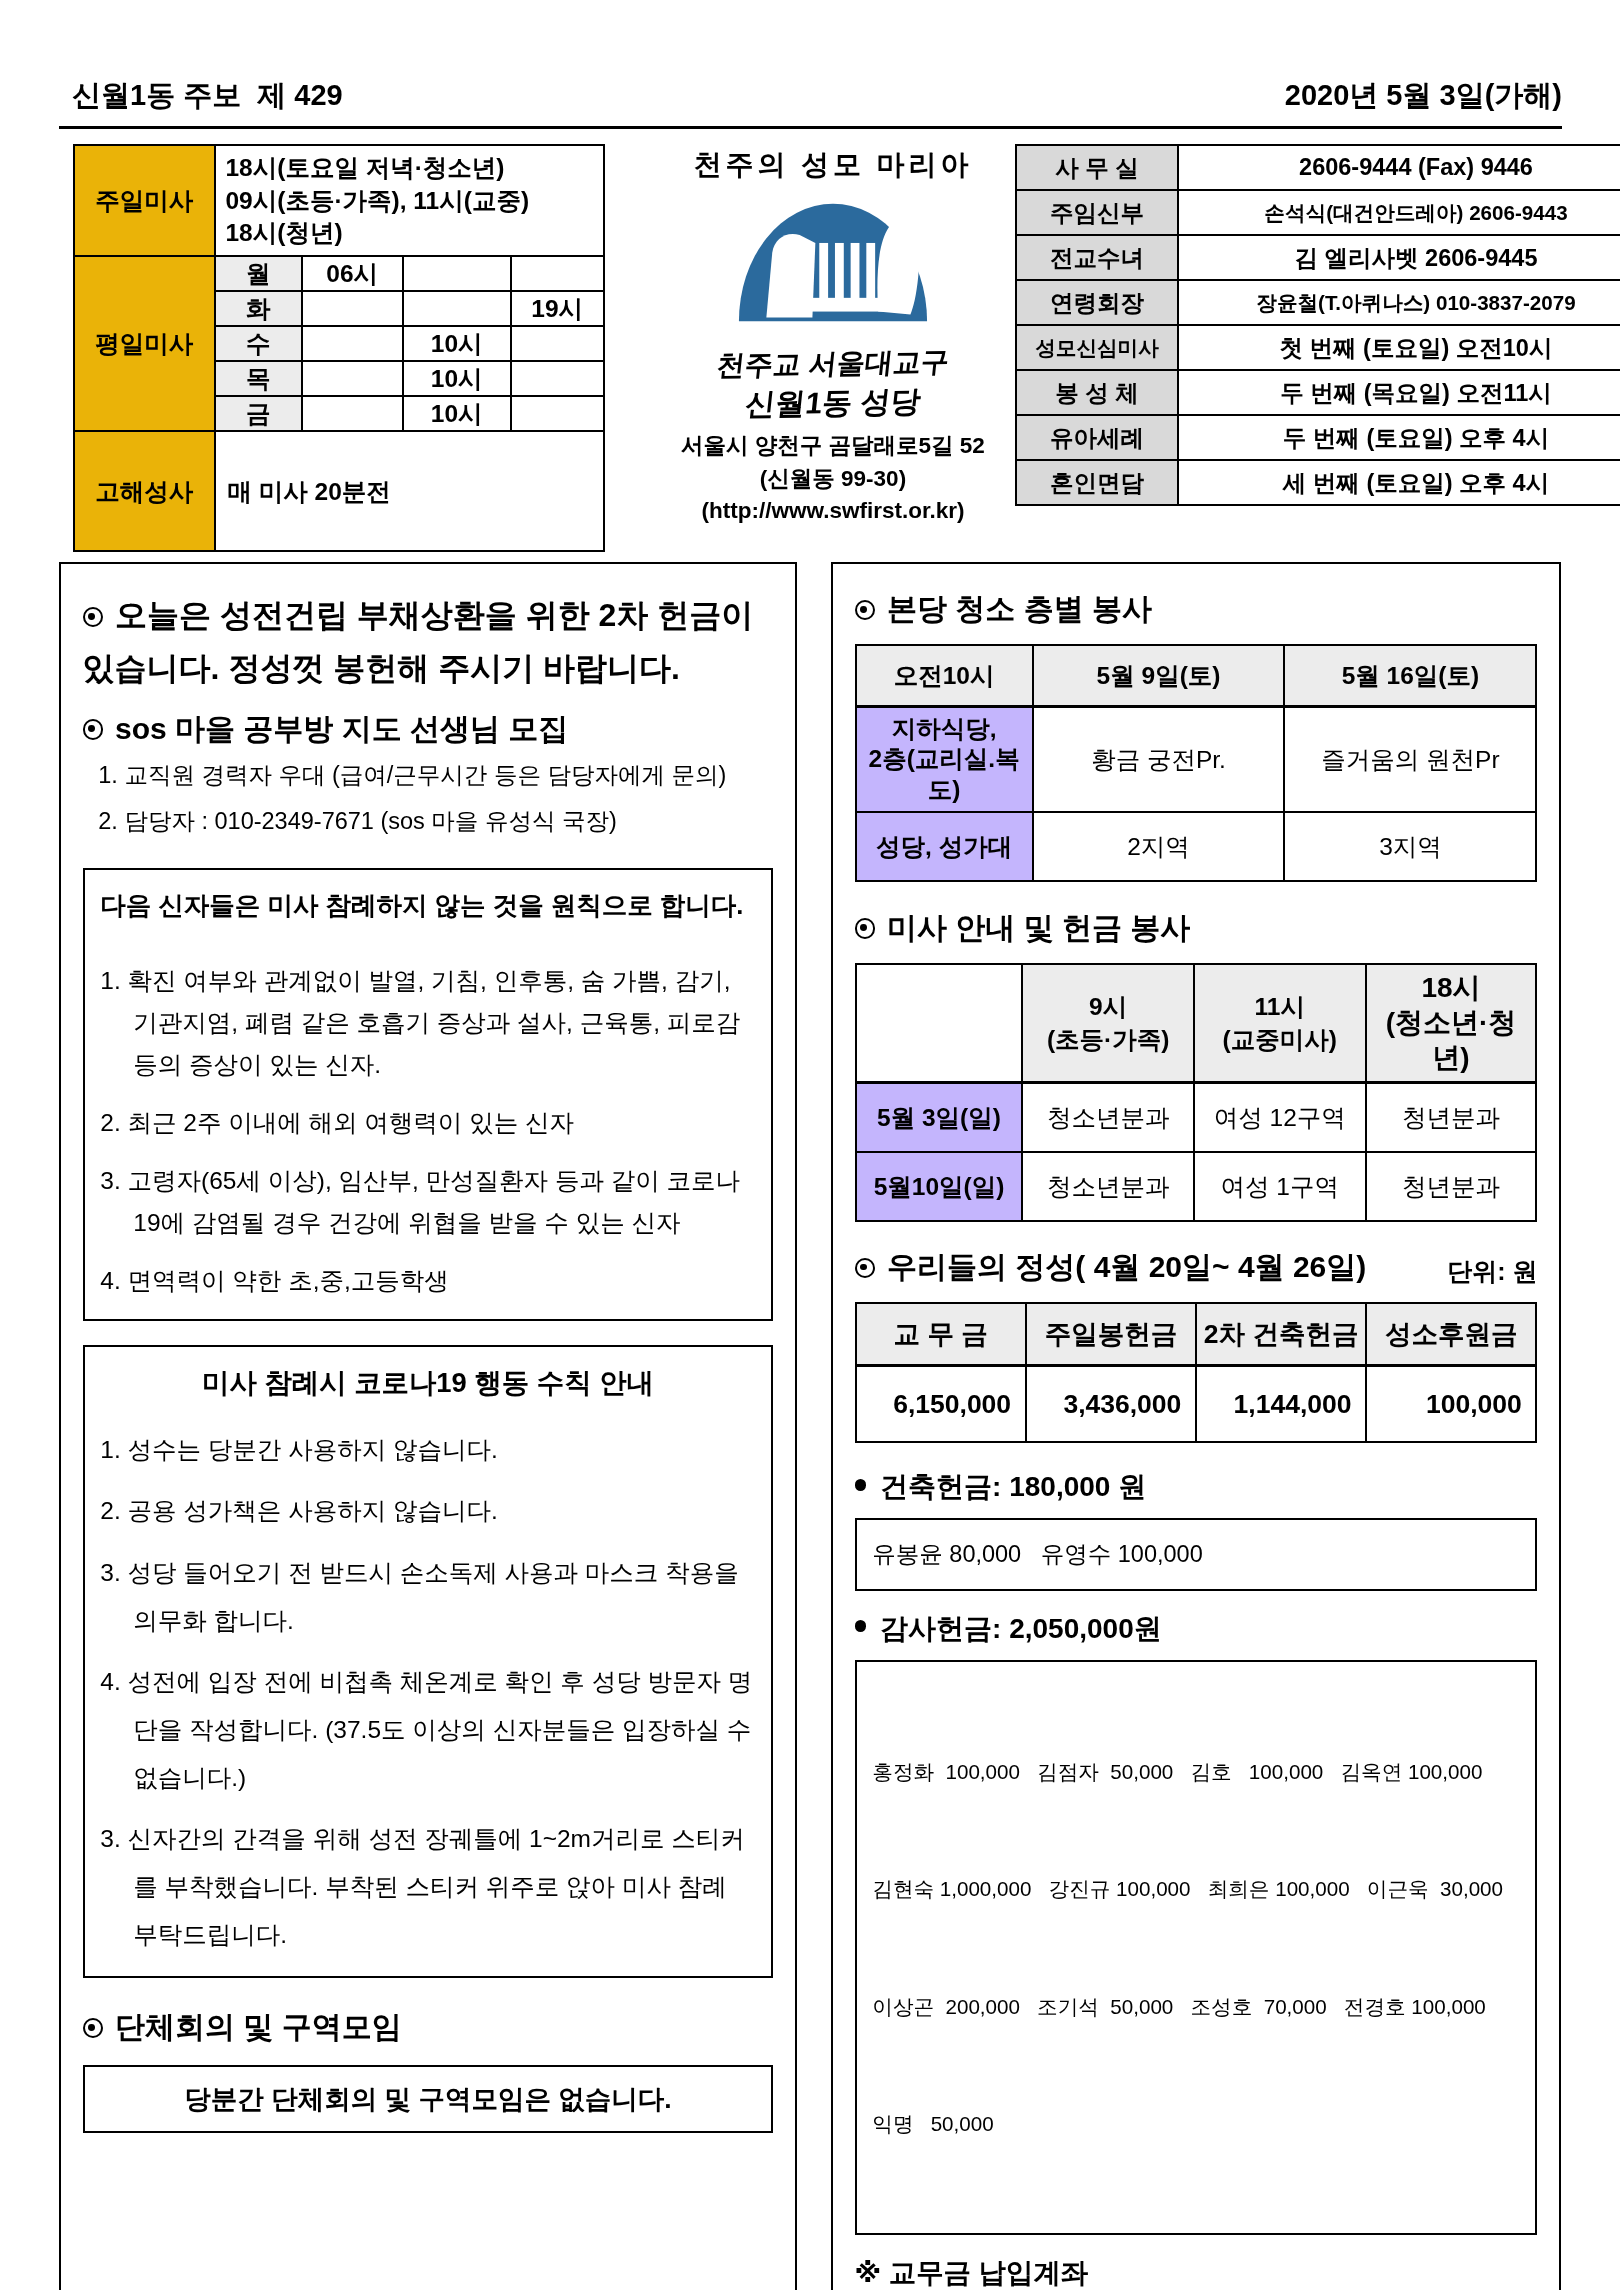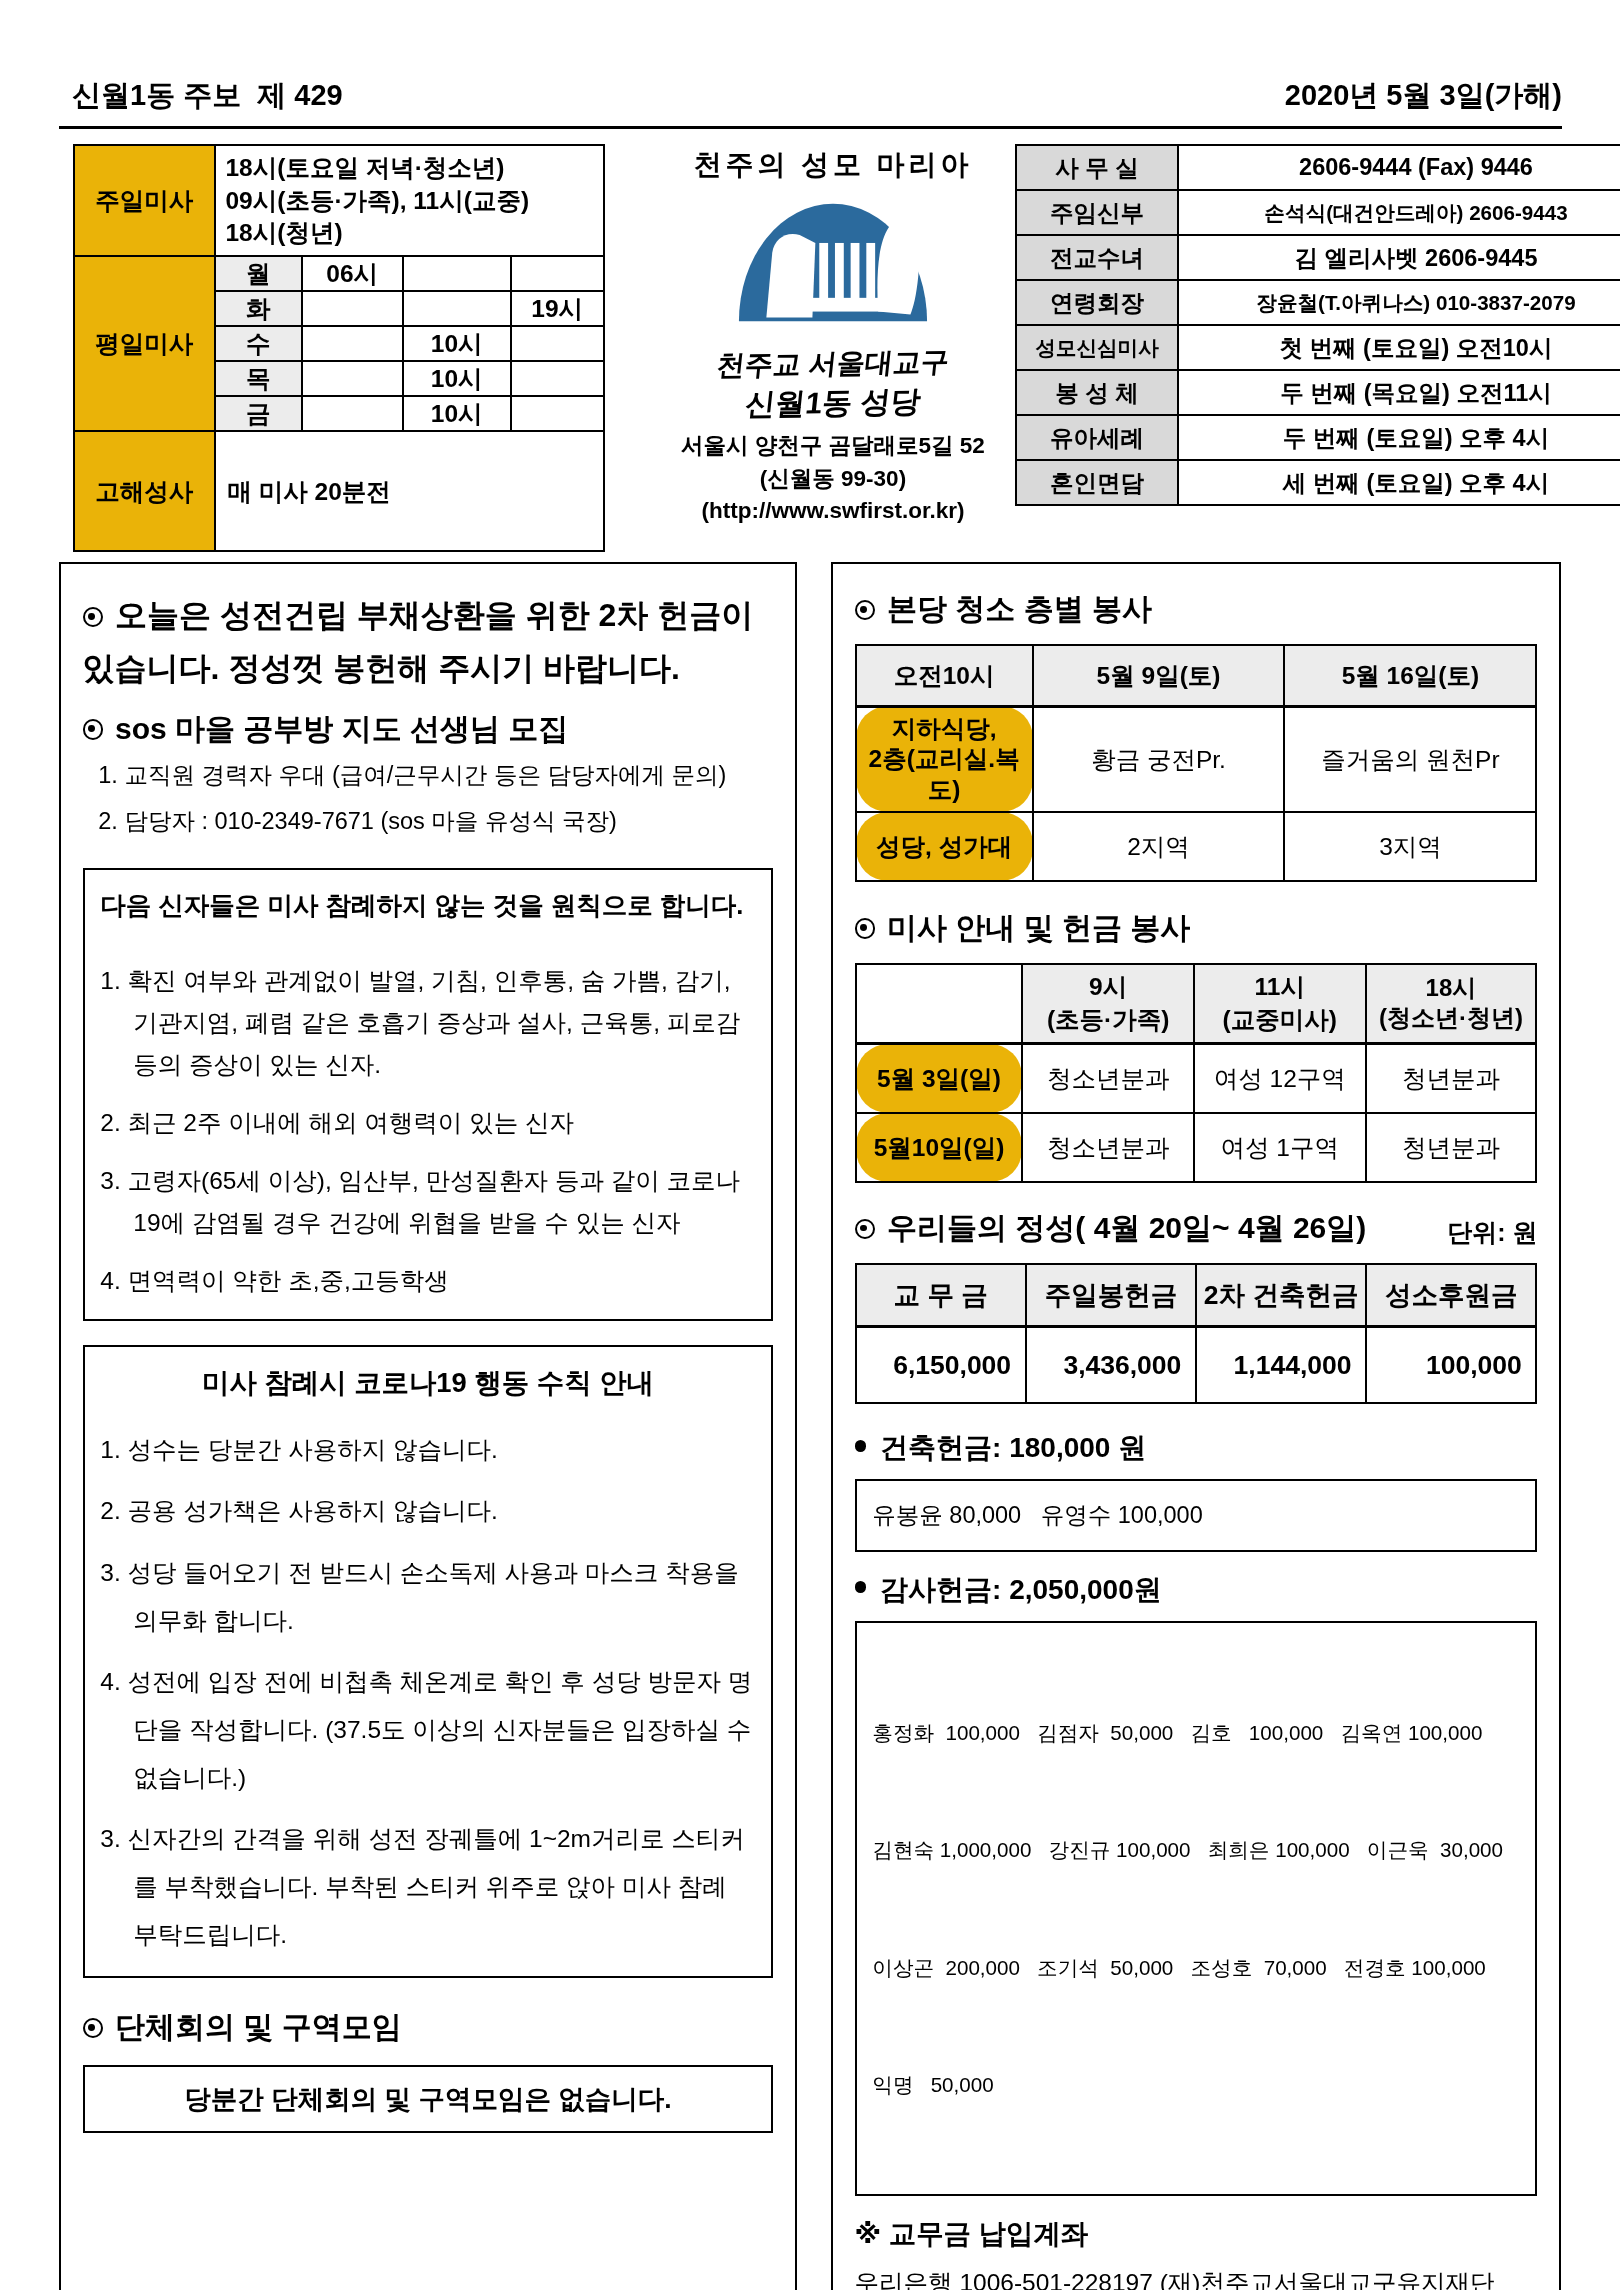--- a/index.html
+++ b/index.html
@@ -68,21 +68,21 @@
   .nitem { font-size:24.5px; line-height:1.72; margin-top:15.7px; padding-left:33px; text-indent:-33px; }
   .nbox2 .nitem { line-height:1.95; margin-top:13.7px; }
 
   .meet-box { border:2px solid #000; margin-top:13.7px; padding:13.7px 9.8px; text-align:center;
               font-size:26.5px; font-weight:bold; }
 
   .rh { font-size:30px; font-weight:bold; margin-bottom:13.7px; }
   .rtable { width:100%; table-layout:fixed; margin-bottom:25.5px; }
   .rtable td { border:2px solid #000; text-align:center; font-size:24.5px; padding:5.9px 3.9px; }
   .rtable tr.hd td { background:#ececec; font-weight:bold; border-bottom:3.9px solid #000; }
-  .rtable td.glbl { background:#eab308; font-weight:bold;border-radius:32px; }
+  .rtable td.glbl { background:#c4b5fd; font-weight:bold; }
   .rtable td.diag { background:
       linear-gradient(to bottom right,#fff 49.4%,#000 49.4%,#000 50.6%,#fff 50.6%); }
   .rtable tr.body td { height:69px; }
   .small-lbl { font-size:20.6px; line-height:1.25; }
   .money td { font-weight:bold; font-size:26.5px; }
   .money td.num { text-align:right; padding-right:13.7px; height:76px; }
 
   .fund-line { font-size:28px; font-weight:bold; margin:3.9px 0 11.8px 0; }
   .fund-box { border:2px solid #000; padding:11.8px 15.7px; font-size:20.6px; line-height:1.9;
               white-space:pre-wrap; margin-bottom:19.6px; }
@@ -304,21 +304,21 @@
             <tr class="hd">
           <td class="diag" style="background-color:#fff; height:71px"></td>
           <td>
             <div>9시</div>
             <div>(초등·가족)</div>
           </td>
           <td>
             <div>11시</div>
             <div>(교중미사)</div>
           </td>
-          <td class="small-lbl" style="font-size:24px">
+          <td class="small-lbl" style="font-size:28px">
             <div>18시</div>
             <div>(청소년·청년)</div>
           </td>
         </tr>
         <tr class="body">
           <td class="glbl">5월 3일(일)</td>
           <td>청소년분과</td>
           <td>여성 12구역</td>
           <td>청년분과</td>
         </tr>

